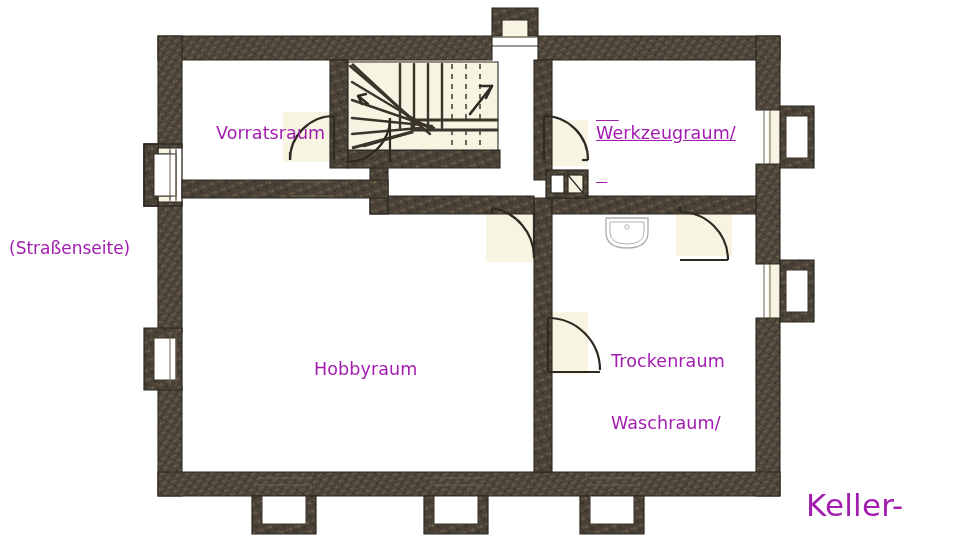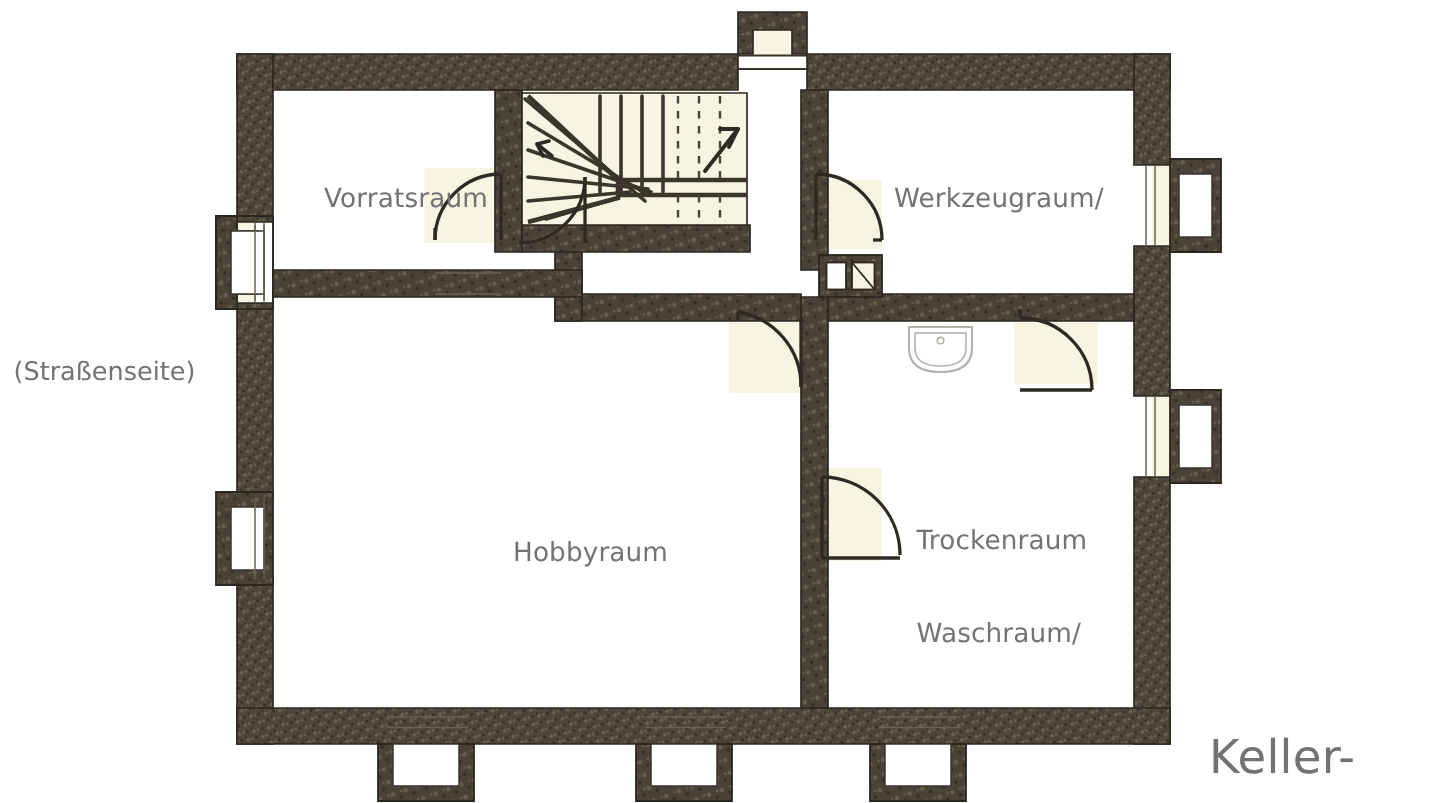--- a/index.html
+++ b/index.html
@@ -25,38 +25,38 @@
     position: absolute;
     left: 0; top: 0;
     width: 960px;
     height: 535px;
     display: block;
   }
   .txt {
     position: absolute;
     white-space: pre;
     line-height: 1.18;
-    color: #737373;
+    color: #a21caf;
   }
   .room-label {
     font-size: 17.5px;
     letter-spacing: 0.1px;
   }
   .side-label {
     font-size: 17px;
   }
   .floor-title {
     font-size: 31px;
     line-height: 1.25;
     letter-spacing: 0.2px;
     text-align: left;
   }
   .lbl-vorrats { left: 216px; top: 82px; }
-  .lbl-werkzeug { left: 596px; top: 82px; }
-  .lbl-hobby { left: 314px; top: 318px; margin-left: 28px; }
+  .lbl-werkzeug { left: 596px; top: 82px; text-decoration: underline; }
+  .lbl-hobby { left: 314px; top: 318px; }
   .lbl-wasch { left: 611px; top: 310px; }
   .lbl-strasse { left: 9px; top: 238px; }
   .lbl-keller { left: 806px; top: 408px; }
 </style>
 </head>
 <body>
 
 <div id="plan-root">
 
   <svg class="floorplan" viewBox="0 0 960 535" xmlns="http://www.w3.org/2000/svg">

